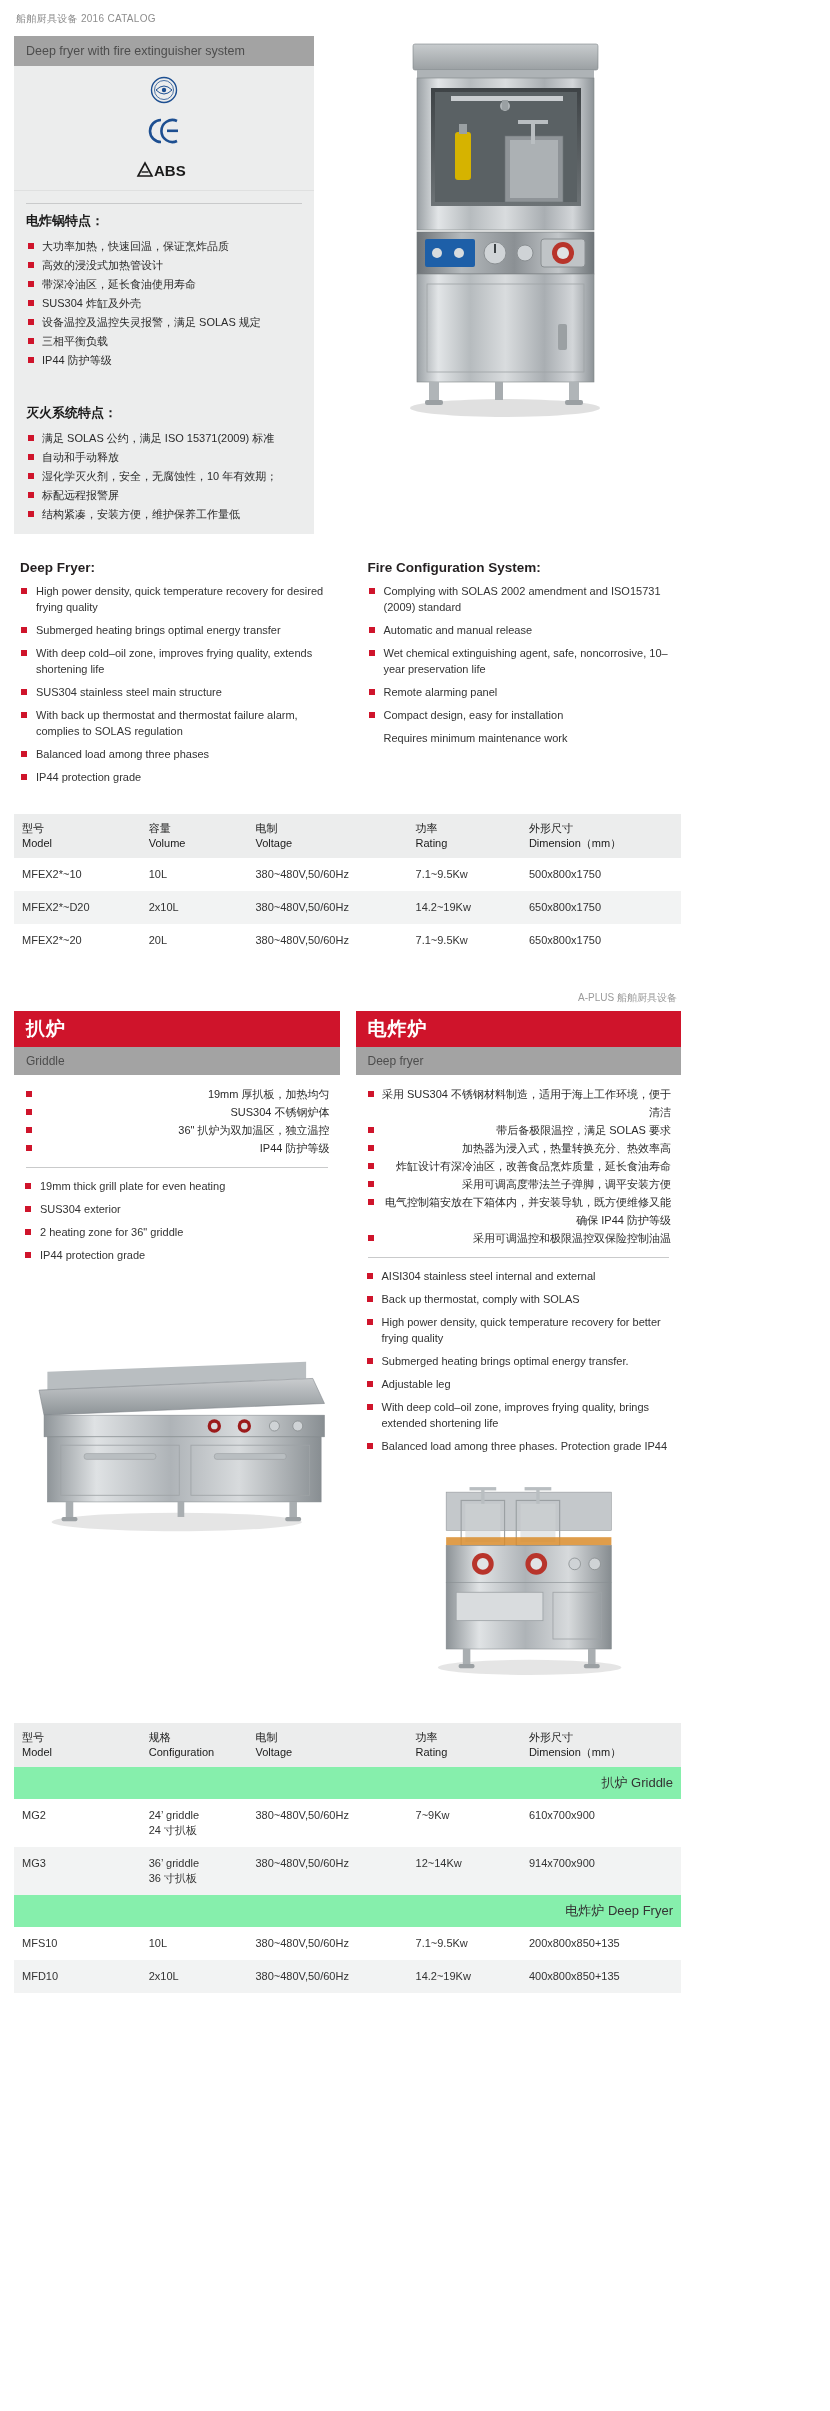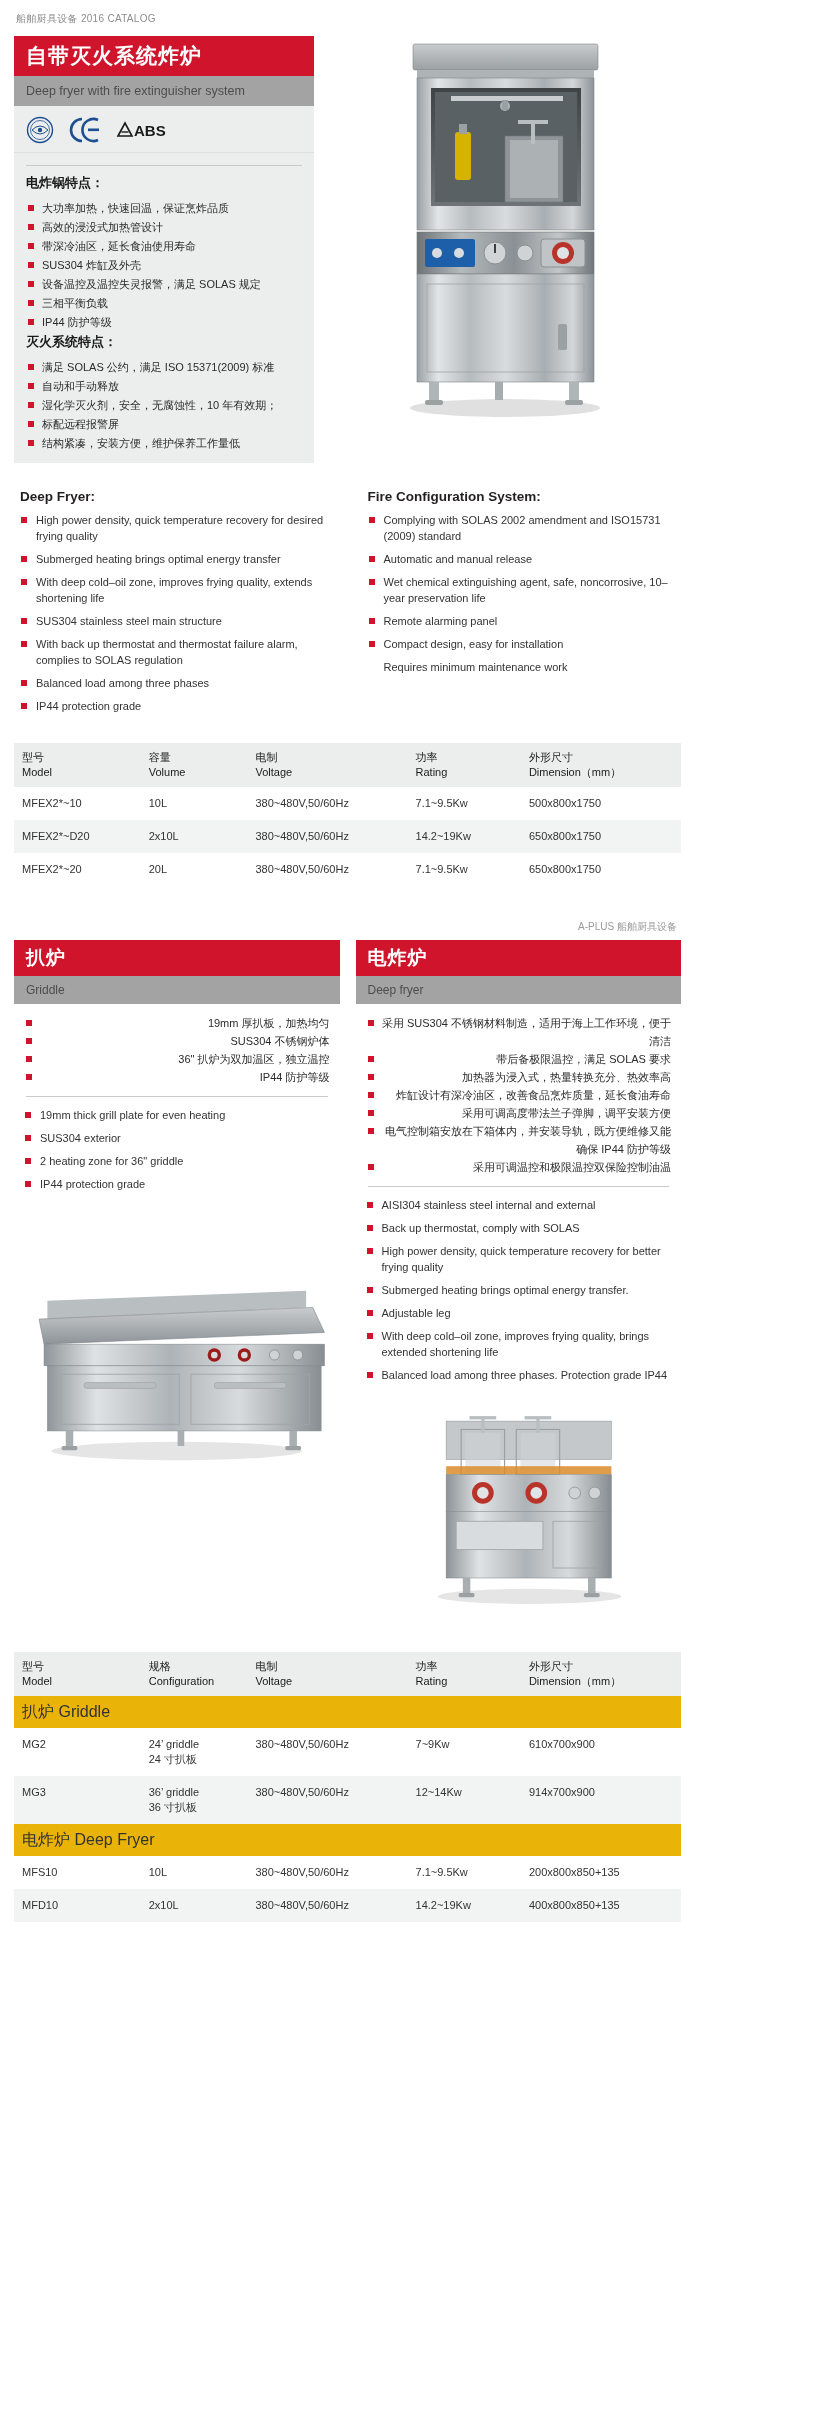--- a/index.html
+++ b/index.html
@@ -54,20 +54,21 @@
     font-size: 12.5px;
   }
 
   .cert-row {
     background: #eceded;
     padding: 10px 12px 8px 12px;
     display: flex;
     align-items: center;
     gap: 14px;
     border-bottom: 1px solid #dfe0e0;
+    flex-direction: column;
   }
   .cert-badge { display:flex; align-items:center; justify-content:center; }
   .cert-badge svg { display:block; }
 
   .feat-block {
     background: #eceded;
     padding: 4px 12px 10px 12px;
   }
   .feat-block h3 {
     font-size: 13px;
@@ -141,21 +142,21 @@
     background: #eceded;
     color: #1a1a1a;
   }
   table.spec td {
     padding: 9px 8px;
     vertical-align: top;
     color:#333;
     line-height: 15px;
   }
   table.spec tr.alt td { background: #f2f3f3; }
-  table.spec tr.band td { background:#eab308; font-size: 16px; line-height:14px;}
+  table.spec tr.band td { background:#86efac; font-size: 13px; line-height:14px;text-align:right;}
   table.spec .colhead span { display:block; }
 
   
   .aplus {
     text-align: right;
     font-size: 10px;
     color: #9a9a9a;
     margin: 34px 4px 6px 0;
   }
   .two-prod { display:flex; gap: 16px; }
@@ -175,21 +176,20 @@
 <body>
 
 <div class="page">
 
   <div class="catalog-header">船舶厨具设备 2016 CATALOG</div>
 
   <div class="top-wrap">
 
     <div class="top-left">
 
-      <div class="red-title-bar">自带灭火系统炸炉</div>
       <div class="grey-sub-bar">Deep fryer with fire extinguisher system</div>
 
       <div class="cert-row">
         <span class="cert-badge">
           <svg width="28" height="28" viewBox="0 0 28 28">
             <circle cx="14" cy="14" r="12.5" fill="none" stroke="#1d4f91" stroke-width="1.4"></circle>
             <circle cx="14" cy="14" r="9.5" fill="none" stroke="#1d4f91" stroke-width="0.8"></circle>
             <path d="M6 14 Q14 6 22 14 Q14 22 6 14 Z" fill="none" stroke="#1d4f91" stroke-width="1"></path>
             <circle cx="14" cy="14" r="2.2" fill="#1d4f91"></circle>
           </svg>
@@ -216,21 +216,21 @@
         <ul class="cn-list">
           <li>大功率加热，快速回温，保证烹炸品质</li>
           <li>高效的浸没式加热管设计</li>
           <li>带深冷油区，延长食油使用寿命</li>
           <li>SUS304 炸缸及外壳</li>
           <li>设备温控及温控失灵报警，满足 SOLAS 规定</li>
           <li>三相平衡负载</li>
           <li>IP44 防护等级</li>
         </ul>
 
-        <h3 style="margin-top:1px;">灭火系统特点：</h3>
+        <h3 style="margin-top:34px;">灭火系统特点：</h3>
         <ul class="cn-list">
           <li>满足 SOLAS 公约，满足 ISO 15371(2009) 标准</li>
           <li>自动和手动释放</li>
           <li>湿化学灭火剂，安全，无腐蚀性，10 年有效期；</li>
           <li>标配远程报警屏</li>
           <li>结构紧凑，安装方便，维护保养工作量低</li>
         </ul>
       </div>
     </div>
 

